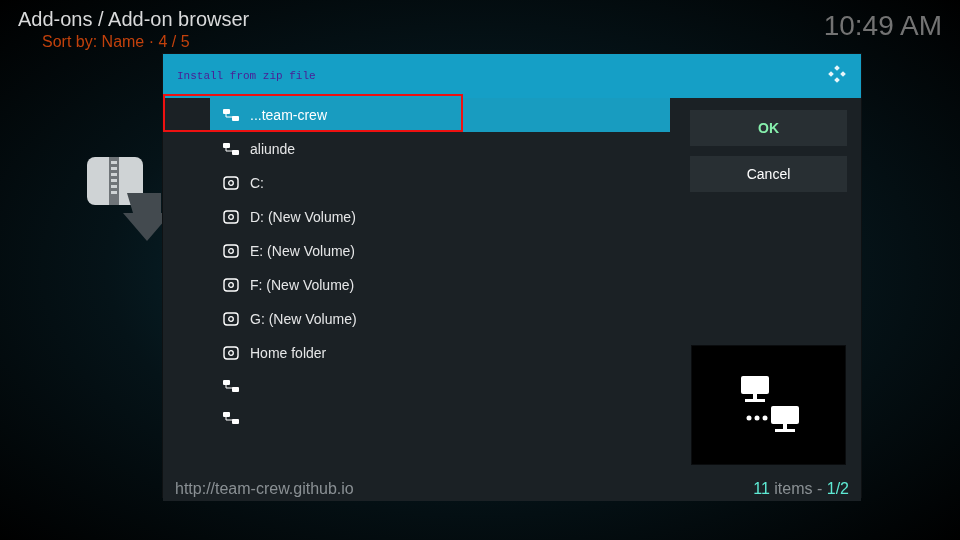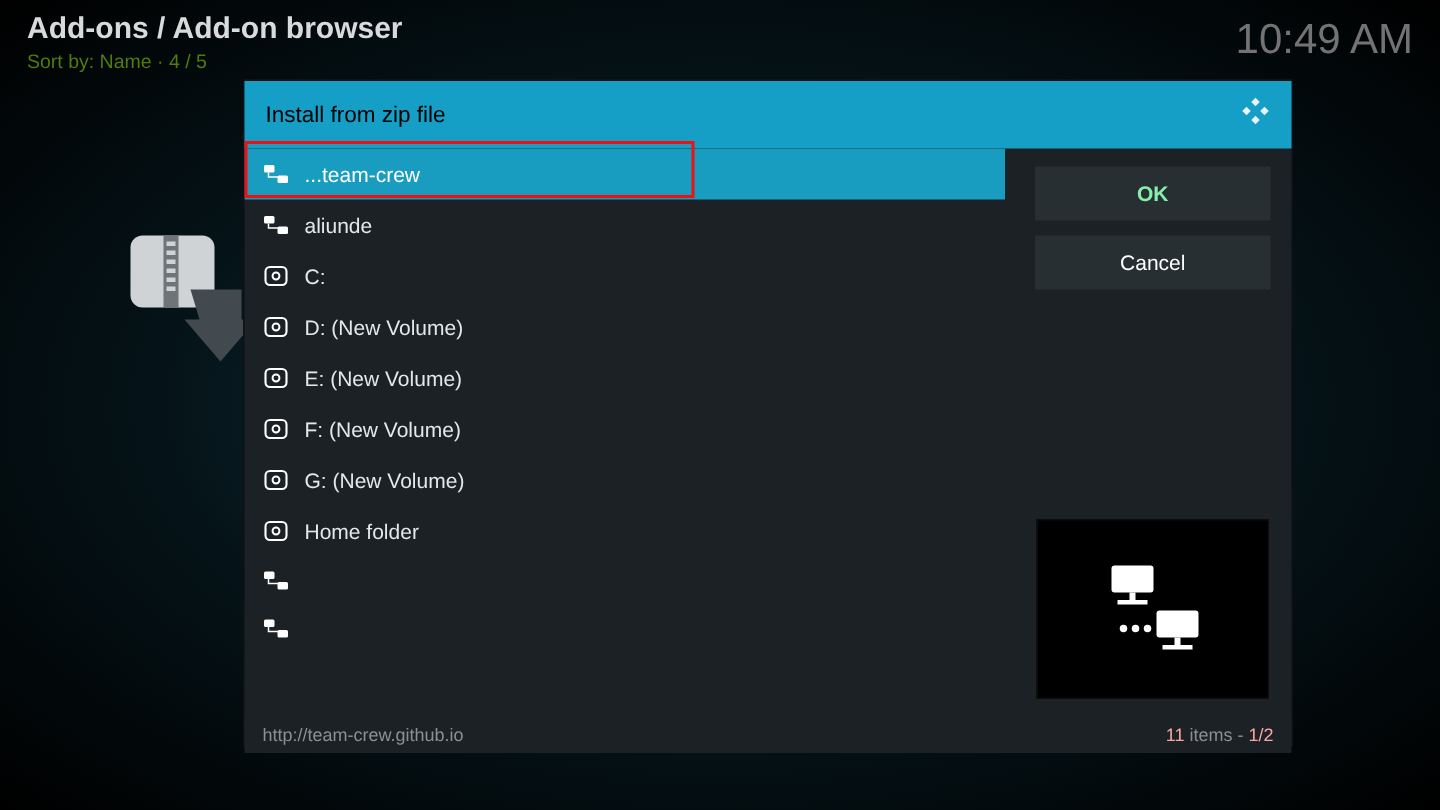--- a/index.html
+++ b/index.html
@@ -2,45 +2,45 @@
 <html><head>
 <meta charset="utf-8">
 <style>
 *{margin:0;padding:0;box-sizing:border-box;}
 html,body{width:960px;height:540px;overflow:hidden;font-family:Arial,Helvetica,sans-serif;}
 body{
   background:radial-gradient(ellipse at center,#0d3a47 0%,#051318 55%,#000 100%);
   color:#fff;
 }
 .top-bar{position:absolute;top:0;left:0;right:0;padding:8px 18px;display:flex;justify-content:space-between;align-items:flex-start;}
-.top-left .breadcrumb{font-size:20px;color:#d9dadb;font-weight:700;}
-.top-left .sort{font-size:13px;color:#4d7c0f;margin-top:2px;}
+.top-left .breadcrumb{font-size:20px;color:#d9dadb;font-weight:400;}
+.top-left .sort{font-size:16px;color:#c2410c;margin-top:2px;margin-left:24px;}
 .clock{font-size:28px;color:#737373;font-weight:300;margin-top:2px;}
 .zip-icon{position:absolute;left:85px;top:155px;width:90px;height:90px;}
 .dialog{
   position:absolute;left:162px;top:53px;width:700px;height:445px;
   background:#1b2125;border:1px solid #0e1113;
 }
 .dialog-header{
   background:#159fc6;padding:10px 14px;display:flex;justify-content:space-between;align-items:center;
 }
-.dialog-header .title{color:#000000;font-size:15px;font-weight:500;}
+.dialog-header .title{color:#4c1d95;font-size:11px;font-weight:500;font-family:Liberation Mono, monospace;}
 .logo{color:#fff;opacity:.9;}
 .dialog-body{display:flex;height:calc(100% - 40px - 24px);}
 .list{flex:1;overflow:hidden;padding-right:6px;}
-.row{display:flex;align-items:center;gap:10px;padding:9px 12px;color:#e6e7e8;font-size:14px;cursor:pointer;}
+.row{display:flex;align-items:center;gap:10px;padding:9px 12px;color:#e6e7e8;font-size:14px;cursor:pointer;margin-left:47px;}
 .row .icn{width:18px;height:14px;flex:0 0 18px;display:flex;align-items:center;justify-content:center;}
 .row.selected{background:#189cc0;color:#fff;}
 .red-outline{border:2px solid #e11;position:absolute;left:0;top:40px;width:300px;height:38px;pointer-events:none;}
 .side{width:185px;padding:12px 14px;display:flex;flex-direction:column;gap:10px;align-items:center;}
 .btn{width:100%;background:#282f33;color:#fff;text-align:center;padding:10px 0;font-size:14px;border:0;cursor:pointer;}
 .btn.disabled{color:#86efac;font-weight:bold;}
 .preview{margin-top:auto;width:155px;height:120px;background:#000;display:flex;align-items:center;justify-content:center;border:1px solid #0a0c0e;}
-.dialog-footer{height:24px;display:flex;justify-content:space-between;align-items:center;padding:0 12px;background:#1b2125;font-size:12px;color:#8a9094;}
-.dialog-footer .items .count{color:#fca5a5;}
+.dialog-footer{height:24px;display:flex;justify-content:space-between;align-items:center;padding:0 12px;background:#1b2125;font-size:16px;color:#8a9094;}
+.dialog-footer .items .count{color:#5eead4;}
 </style>
 </head>
 <body>
 
 <div class="top-bar">
   <div class="top-left">
     <div class="breadcrumb">Add-ons / Add-on browser</div>
     <div class="sort">
       <span>Sort by: Name</span>
       <span> · </span>

